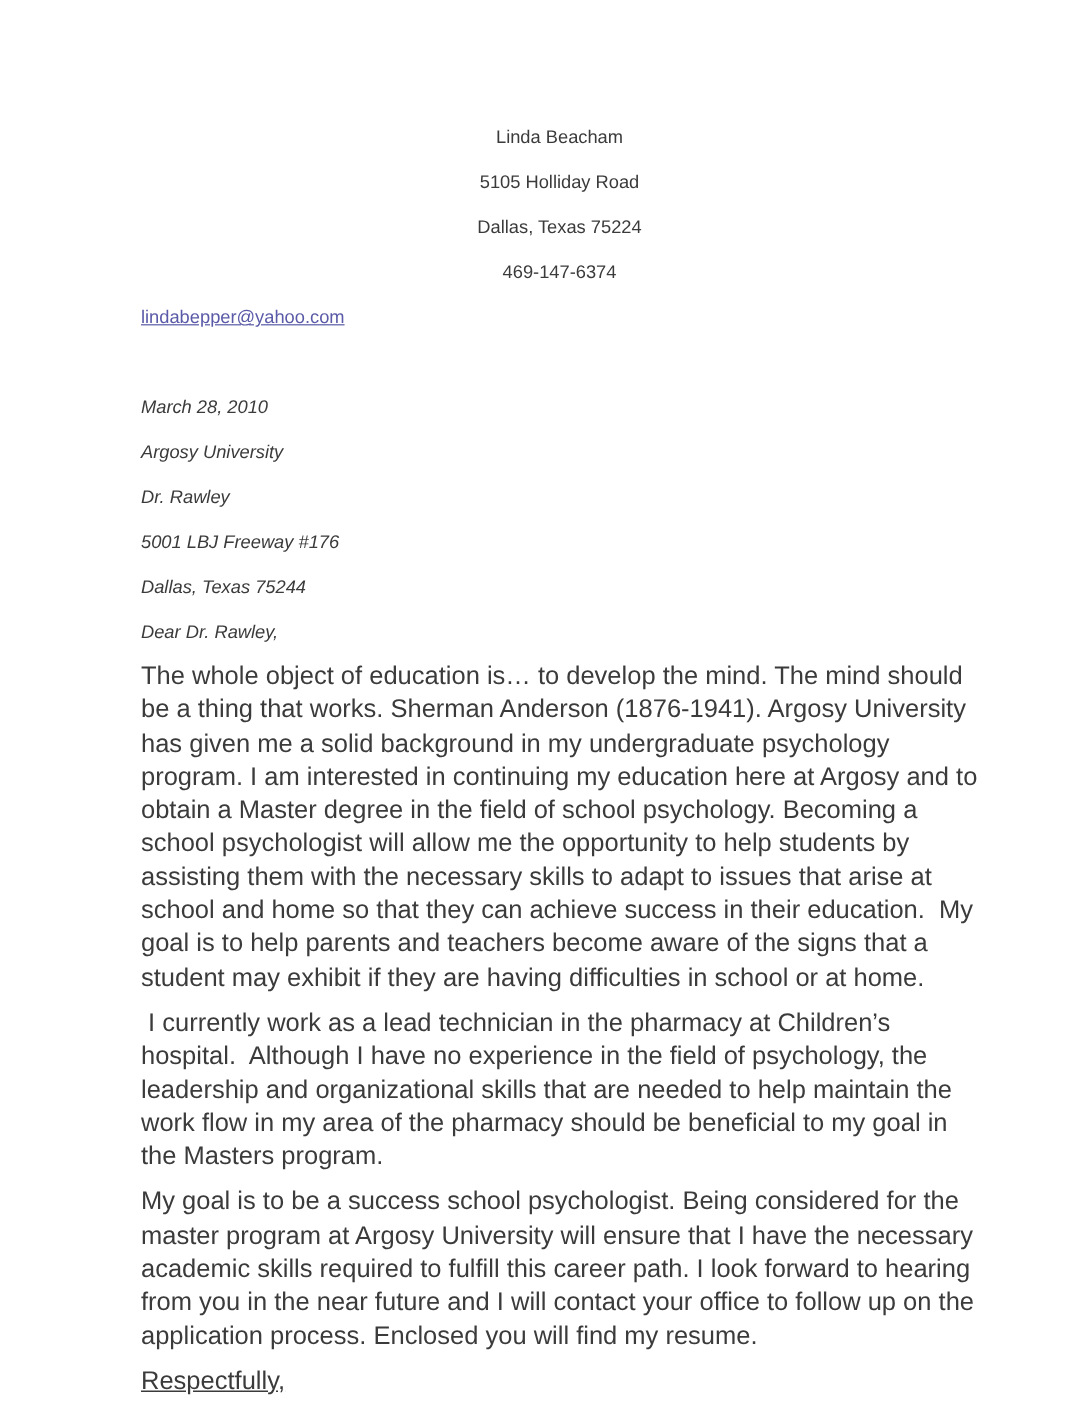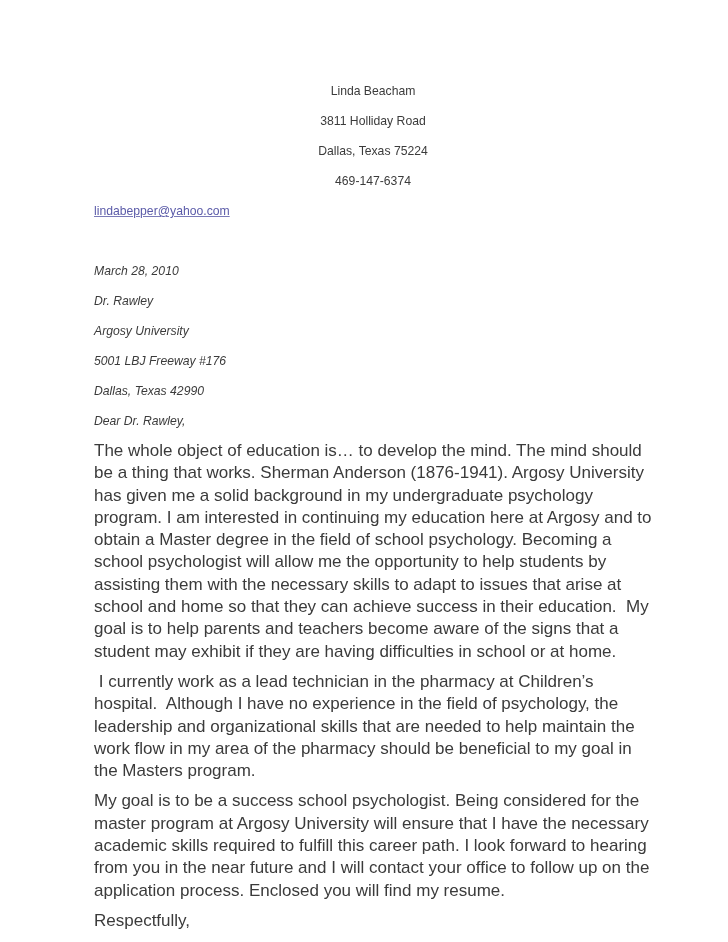--- a/index.html
+++ b/index.html
@@ -78,44 +78,45 @@
     line-height: 22.3px;
     margin: 0 0 8px 0;
     color: #3b3b3b;
     text-align: left;
     white-space: pre-wrap;
     hyphens: none;
   }
 
   .closing .para {
     margin-bottom: 8px;
+    text-decoration: underline;
   }
 </style>
 </head>
 <body>
 
 <div class="page">
   <div class="doc">
 
     <div class="header-block">
       <p class="line centered">Linda Beacham</p>
-      <p class="line centered">3811 Holliday Road</p>
+      <p class="line centered">5105 Holliday Road</p>
       <p class="line centered">Dallas, Texas 75224</p>
       <p class="line centered">469-147-6374</p>
       <p class="email-line"><span class="email-link">lindabepper@yahoo.com</span></p>
     </div>
 
     <div class="gap-after-header"></div>
 
     <div class="addr-block">
       <p class="line">March 28, 2010</p>
+      <p class="line">Argosy University</p>
       <p class="line">Dr. Rawley</p>
-      <p class="line">Argosy University</p>
       <p class="line">5001 LBJ Freeway #176</p>
-      <p class="line">Dallas, Texas 42990</p>
+      <p class="line">Dallas, Texas 75244</p>
       <p class="line">Dear Dr. Rawley,</p>
     </div>
 
     <div class="body-block">
       <p class="para">The whole object of education is… to develop the mind. The mind should be a thing that works. Sherman Anderson (1876-1941). Argosy University has given me a solid background in my undergraduate psychology program. I am interested in continuing my education here at Argosy and to obtain a Master degree in the field of school psychology. Becoming a school psychologist will allow me the opportunity to help students by assisting them with the necessary skills to adapt to issues that arise at school and home so that they can achieve success in their education.  My goal is to help parents and teachers become aware of the signs that a student may exhibit if they are having difficulties in school or at home.</p>
       <p class="para"> I currently work as a lead technician in the pharmacy at Children’s hospital.  Although I have no experience in the field of psychology, the leadership and organizational skills that are needed to help maintain the work flow in my area of the pharmacy should be beneficial to my goal in the Masters program.</p>
       <p class="para">My goal is to be a success school psychologist. Being considered for the master program at Argosy University will ensure that I have the necessary academic skills required to fulfill this career path. I look forward to hearing from you in the near future and I will contact your office to follow up on the application process. Enclosed you will find my resume.</p>
     </div>
 
     <div class="closing">

